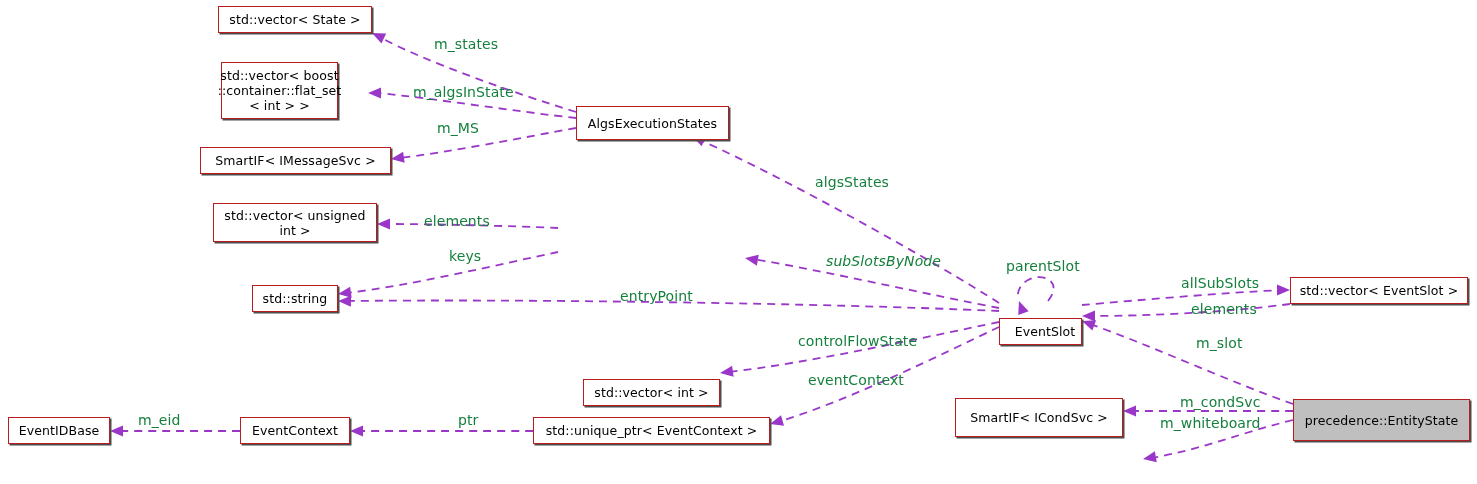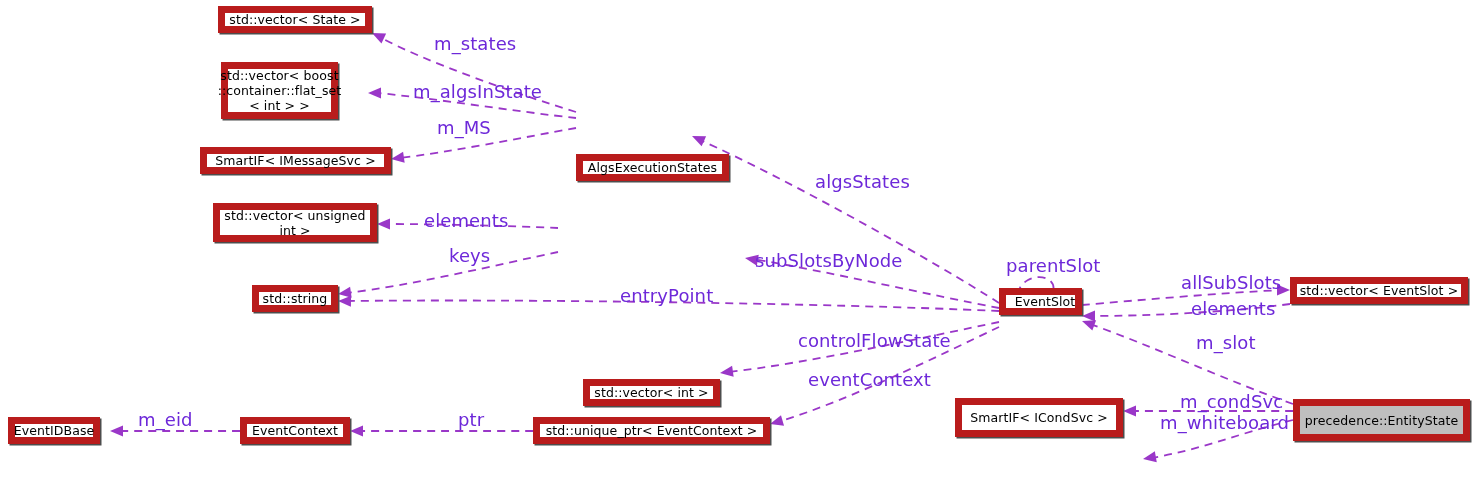--- a/index.html
+++ b/index.html
@@ -20,39 +20,39 @@
     left: 0;
     top: 0;
     width: 1477px;
     height: 484px;
     pointer-events: none;
   }
   .node {
     position: absolute;
     box-sizing: border-box;
     background: #ffffff;
-    border: 7px solid #b91c1c;
+    border: 1px solid #b91c1c;
     box-shadow: 1.5px 1.5px 0 0 #4d4d4d;
     display: flex;
     align-items: center;
     justify-content: center;
     text-align: center;
     color: #000000;
     font-size: 12.5px;
     line-height: 15px;
     white-space: pre;
     letter-spacing: 0.1px;
   }
   .node.highlight {
     background: #bfbfbf;
   }
   .edge-label {
     position: absolute;
-    color: #6d28d9;
-    font-size: 18px;
+    color: #15803d;
+    font-size: 14px;
     line-height: 14px;
     white-space: pre;
     background: transparent;
     letter-spacing: 0.1px;
   }
 </style>
 </head>
 <body>
 
 <div id="diagram">
@@ -91,40 +91,40 @@
       <polygon points="0,0 -13,-5.5 -13,5.5" fill="#9a37c8" transform="translate(1143,459) rotate(170)"></polygon>
       <path d="M 240,431 C 200,431 160,431 118,431" fill="none" stroke="#9a37c8" stroke-width="1.8" stroke-dasharray="8,6"></path>
       <polygon points="0,0 -13,-5.5 -13,5.5" fill="#9a37c8" transform="translate(110,431) rotate(180)"></polygon>
       <path d="M 533,431 C 480,431 420,431 358,431" fill="none" stroke="#9a37c8" stroke-width="1.8" stroke-dasharray="8,6"></path>
       <polygon points="0,0 -13,-5.5 -13,5.5" fill="#9a37c8" transform="translate(350,431) rotate(180)"></polygon>
     </svg>
 <div class="node" style="left: 218px; top: 6px; width: 154px; height: 27px;">std::vector&lt; State &gt;</div>
     <div class="node" style="left: 221px; top: 62px; width: 117px; height: 57px;">std::vector&lt; boost
 ::container::flat_set
 &lt; int &gt; &gt;</div>
-    <div class="node" style="left: 576px; top: 106px; width: 153px; height: 27px; margin-top: 48px;">AlgsExecutionStates</div>
+    <div class="node" style="left: 576px; top: 106px; width: 153px; height: 34px;">AlgsExecutionStates</div>
     <div class="node" style="left: 200px; top: 147px; width: 191px; height: 27px;">SmartIF&lt; IMessageSvc &gt;</div>
     <div class="node" style="left: 213px; top: 203px; width: 164px; height: 39px;">std::vector&lt; unsigned
 int &gt;</div>
     <div class="node" style="left: 252px; top: 285px; width: 86px; height: 27px;">std::string</div>
-    <div class="node" style="left: 999px; top: 288px; width: 83px; height: 27px; padding-left: 9px;">EventSlot</div>
+    <div class="node" style="left: 999px; top: 318px; width: 83px; height: 27px; padding-left: 9px;">EventSlot</div>
     <div class="node" style="left: 1290px; top: 277px; width: 178px; height: 27px;">std::vector&lt; EventSlot &gt;</div>
     <div class="node" style="left: 583px; top: 379px; width: 137px; height: 27px;">std::vector&lt; int &gt;</div>
     <div class="node" style="left: 955px; top: 398px; width: 168px; height: 39px; text-align: right;">SmartIF&lt; ICondSvc &gt;</div>
     <div class="node highlight" style="left: 1293px; top: 399px; width: 177px; height: 42px;">precedence::EntityState</div>
-    <div class="node" style="left: 8px; top: 417px; width: 92px; height: 27px;">EventIDBase</div>
+    <div class="node" style="left: 8px; top: 417px; width: 102px; height: 27px;">EventIDBase</div>
     <div class="node" style="left: 240px; top: 417px; width: 110px; height: 27px;">EventContext</div>
     <div class="node" style="left: 533px; top: 417px; width: 237px; height: 27px;">std::unique_ptr&lt; EventContext &gt;</div>
     <div class="edge-label" style="left: 434px; top: 37px;">m_states</div>
     <div class="edge-label" style="left: 413px; top: 85px;">m_algsInState</div>
     <div class="edge-label" style="left: 437px; top: 121px;">m_MS</div>
     <div class="edge-label" style="left: 815px; top: 175px;">algsStates</div>
     <div class="edge-label" style="left: 424px; top: 214px;">elements</div>
     <div class="edge-label" style="left: 449px; top: 249px;">keys</div>
-    <div class="edge-label" style="left: 755px; top: 254px;">subSlotsByNode</div>
+    <div class="edge-label" style="left: 826px; top: 254px; font-style: italic;">subSlotsByNode</div>
     <div class="edge-label" style="left: 620px; top: 289px;">entryPoint</div>
     <div class="edge-label" style="left: 1006px; top: 259px;">parentSlot</div>
     <div class="edge-label" style="left: 1181px; top: 276px;">allSubSlots</div>
     <div class="edge-label" style="left: 1191px; top: 302px;">elements</div>
     <div class="edge-label" style="left: 798px; top: 334px;">controlFlowState</div>
     <div class="edge-label" style="left: 808px; top: 373px;">eventContext</div>
     <div class="edge-label" style="left: 1196px; top: 336px;">m_slot</div>
     <div class="edge-label" style="left: 1180px; top: 395px;">m_condSvc</div>
     <div class="edge-label" style="left: 1160px; top: 416px;">m_whiteboard</div>
     <div class="edge-label" style="left: 138px; top: 413px;">m_eid</div>

